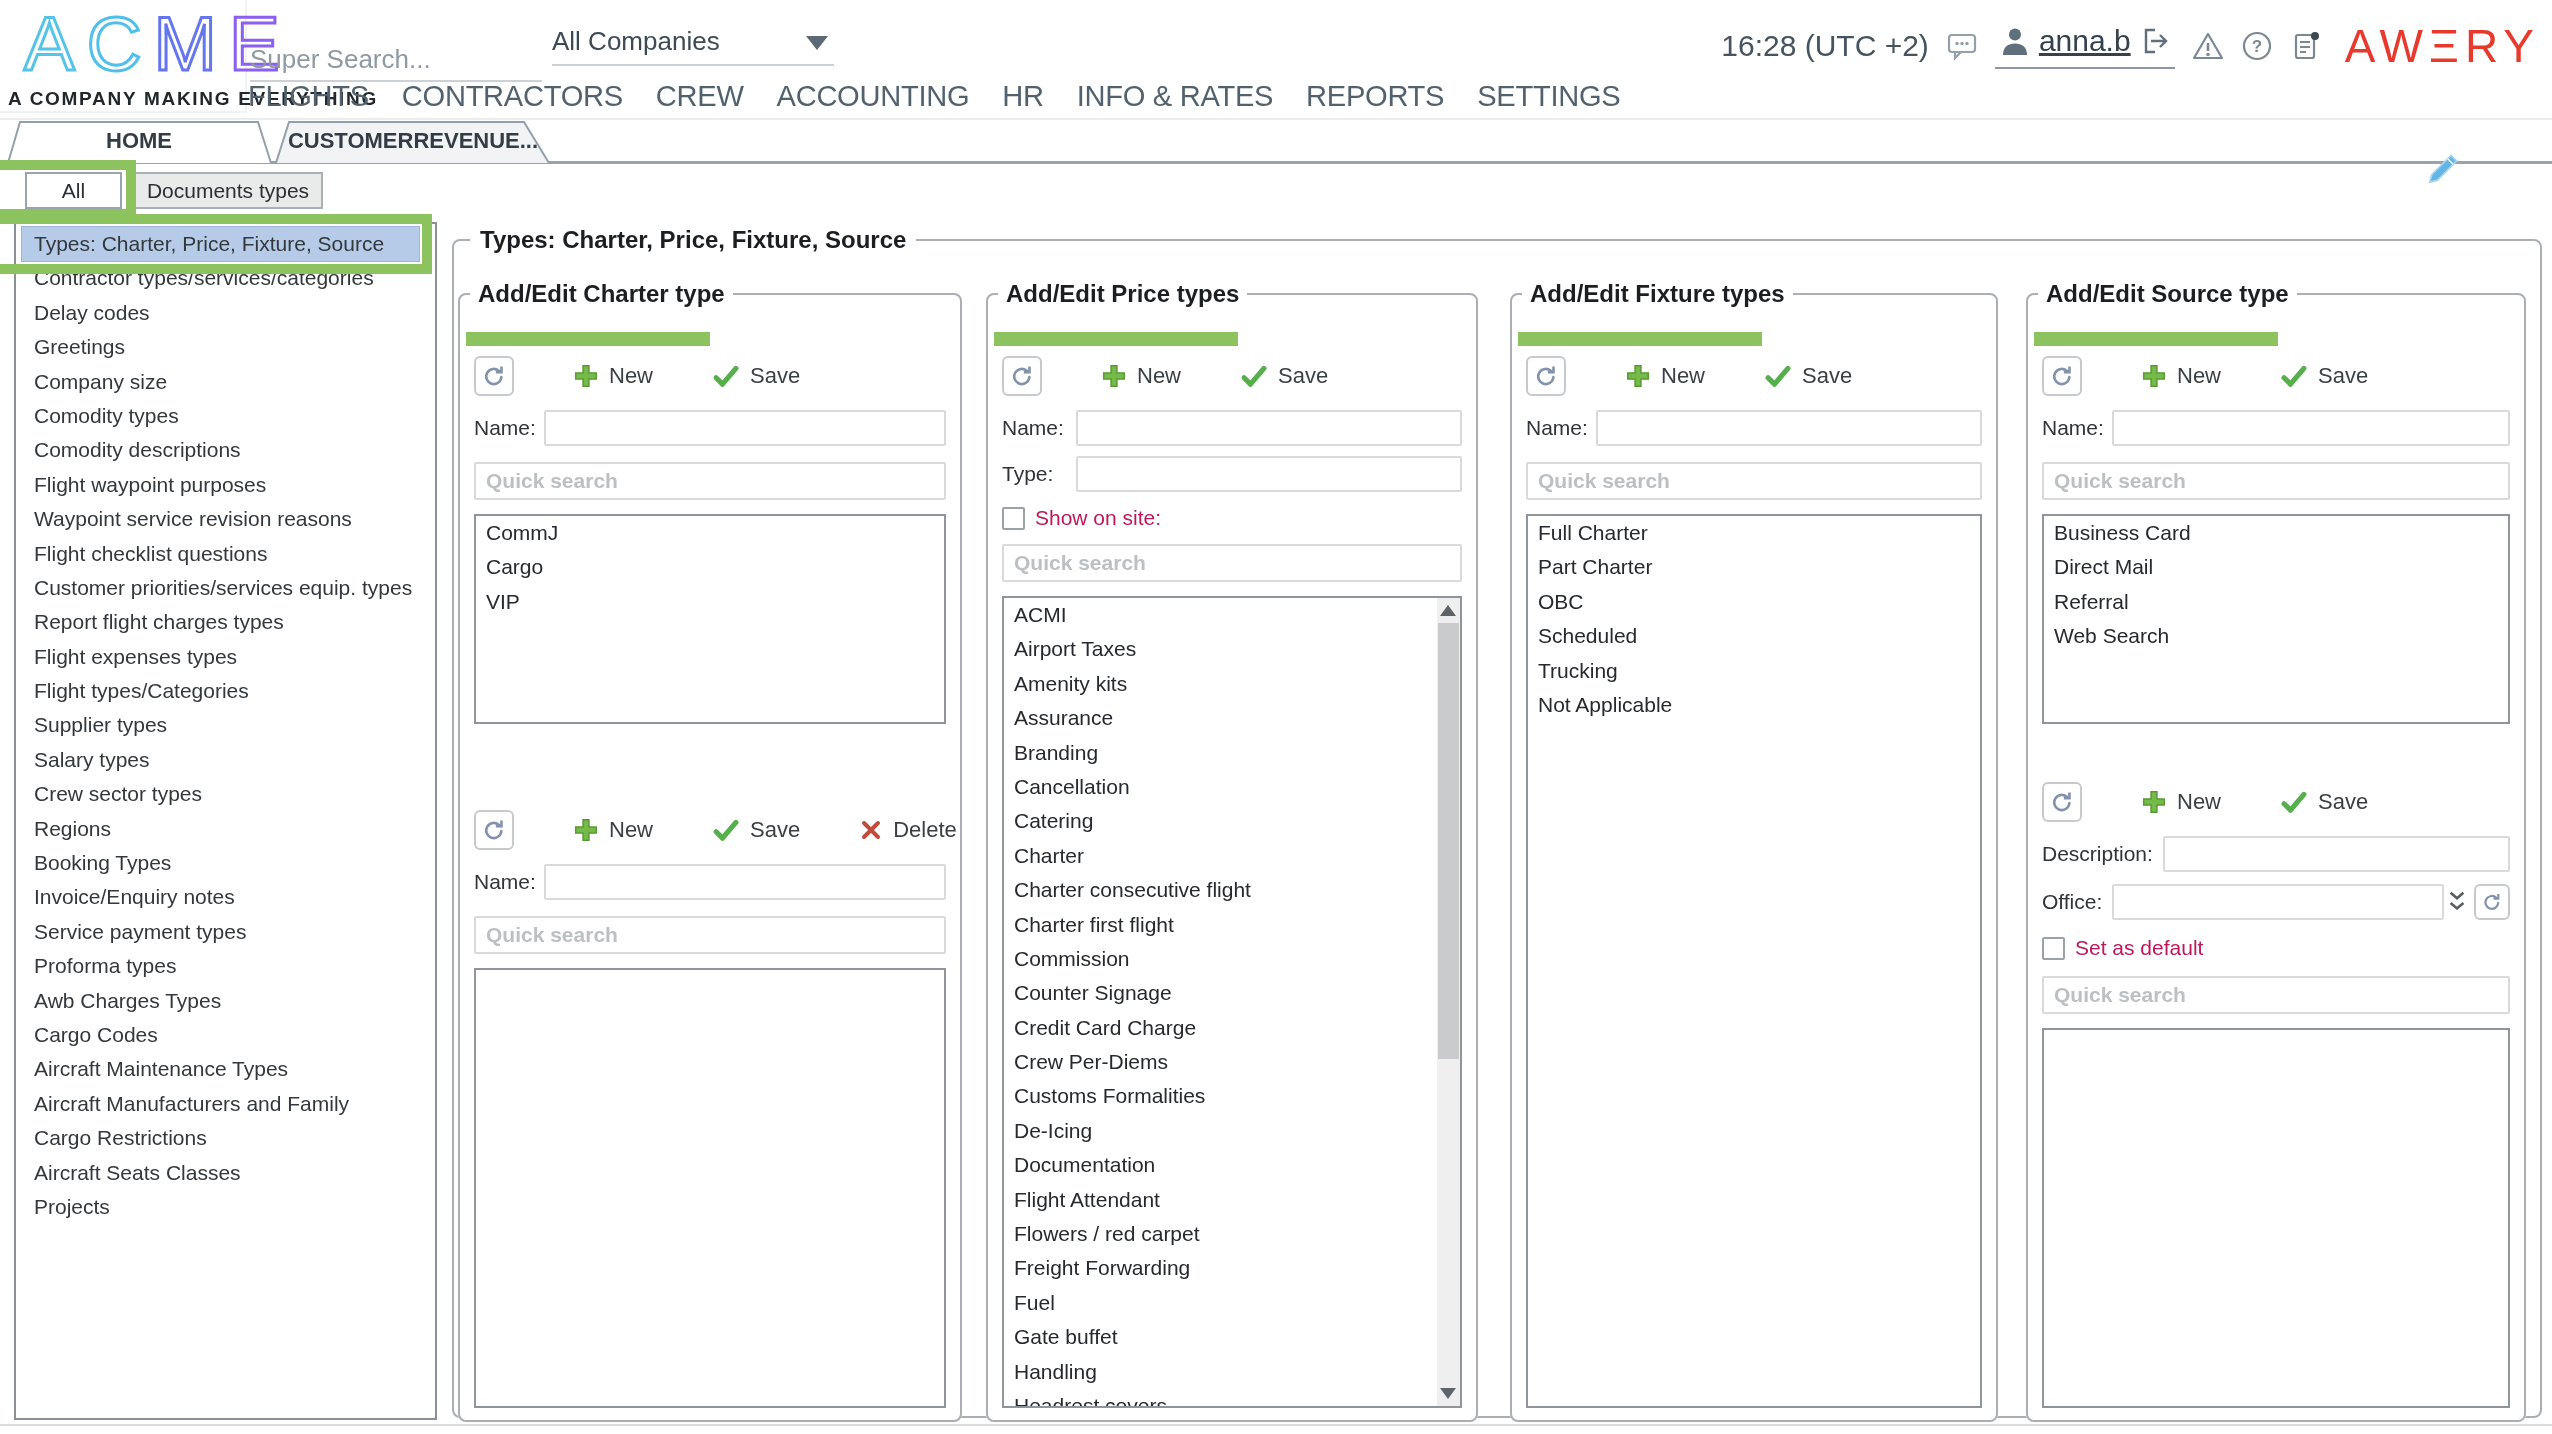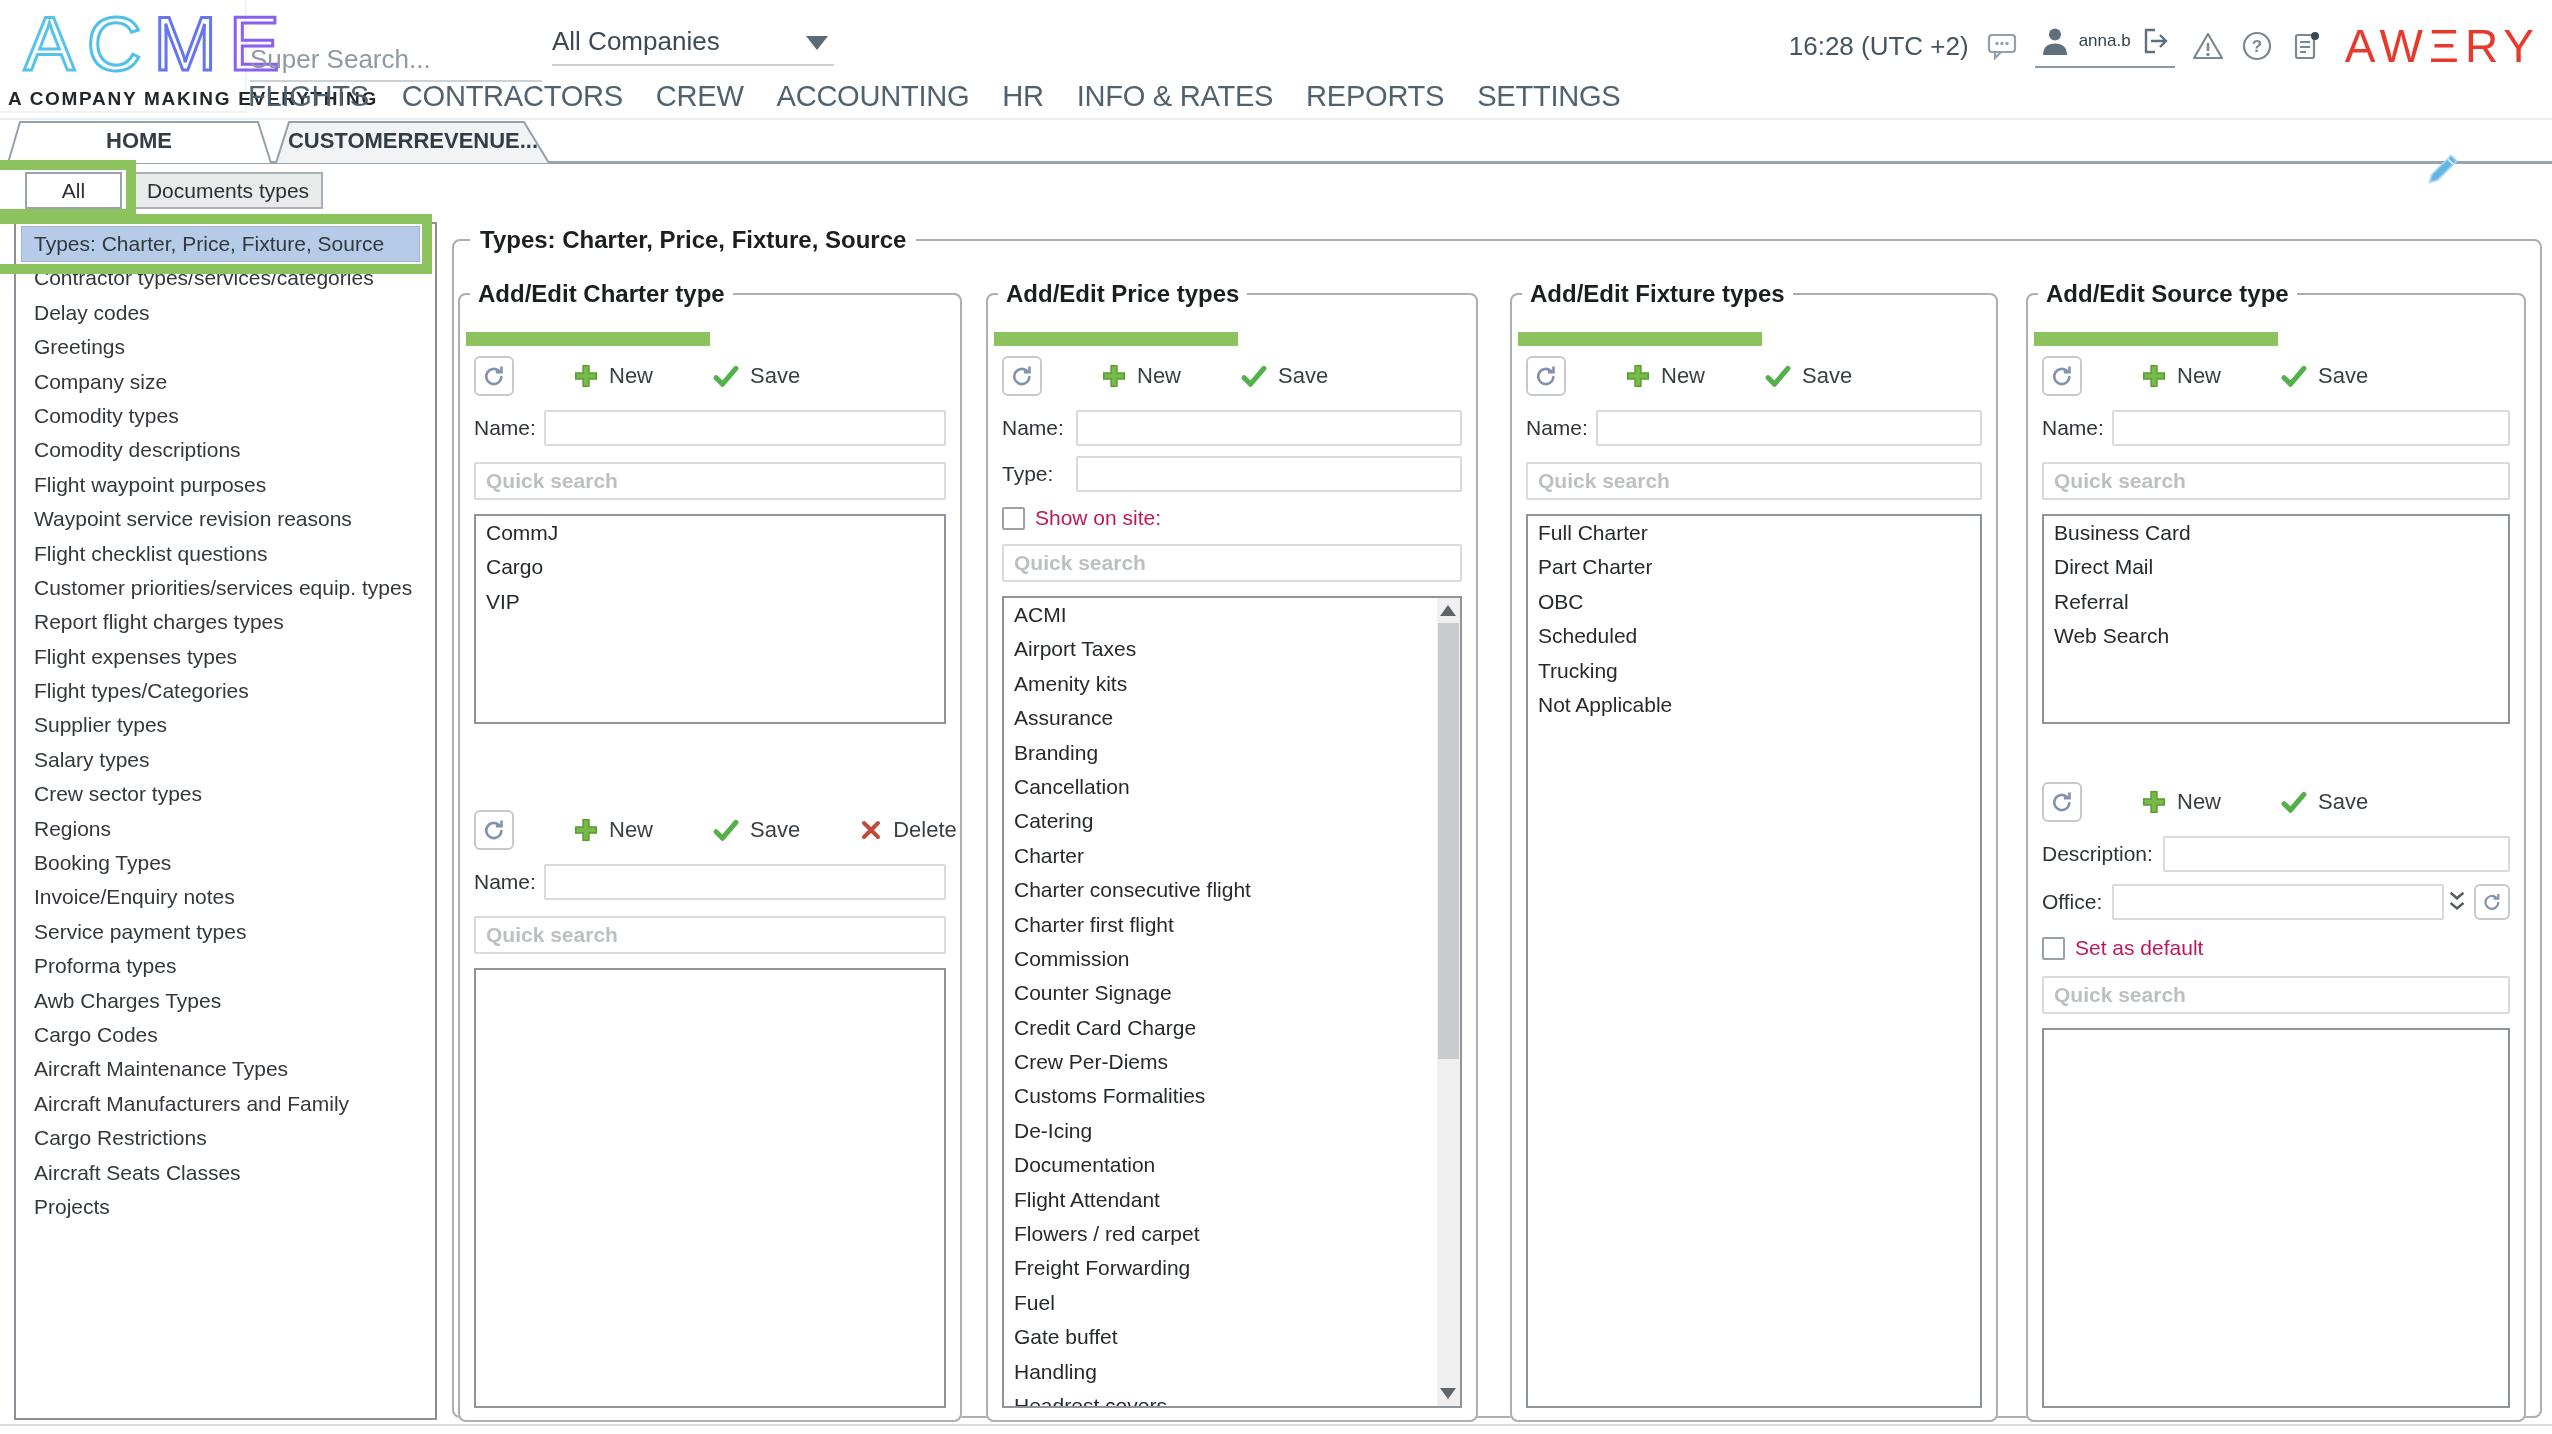--- a/index.html
+++ b/index.html
@@ -20,24 +20,24 @@
 
   .super-search { position:absolute; left:250px; top:22px; width:292px; height:44px; border:none; outline:none; border-bottom:2px solid #ccd1d5; font-size:26px; color:#424f59; font-family:"Liberation Sans",sans-serif; background:transparent;margin-top:16px; }
   .super-search::placeholder { color:#8e99a1; }
   .company-select { position:absolute; left:552px; top:22px; width:282px; height:44px; border-bottom:2px solid #ccd1d5; font-size:26px; color:#3d4a55; line-height:38px; cursor:pointer; }
   .caret-down { position:absolute; right:6px; top:14px; width:0; height:0; border-left:11px solid transparent; border-right:11px solid transparent; border-top:14px solid #5b6a74; }
 
   .nav { position:absolute; left:248px; top:74px; height:44px; display:flex; align-items:center; gap:34px; transform:scaleX(.97); transform-origin:left center; }
   .nav-item { font-size:30px; letter-spacing:-0.3px; color:#51626e; white-space:nowrap; cursor:pointer; }
 
   .header-right { position:absolute; right:12px; top:16px; height:60px; display:flex; align-items:center; gap:17px; }
-  .time-text { font-size:26px; color:#45545f; white-space:nowrap; }
+  .time-text { font-size:30px; color:#45545f; white-space:nowrap; }
   .hicon { width:32px; height:32px; display:block; }
   .user-block { display:flex; align-items:center; gap:8px; border-bottom:2px solid #8d98a1; padding:0 4px 9px 4px; }
-  .username { font-size:17px; color:#34424d; }
+  .username { font-size:30px; color:#34424d;text-decoration:underline; }
   .brand { font-size:46px; font-weight:300; letter-spacing:6px; color:#e8392d; white-space:nowrap; margin-left:6px; }
 
   
   .tab-base-line { position:absolute; left:0; top:161px; width:2552px; height:3px; background:#98a4ad; }
   .tabs-svg { position:absolute; left:0; top:120px; }
   .tab-label { position:absolute; top:128px; font-size:22px; font-weight:700; color:#333c44; text-align:center; cursor:pointer; }
   .tab-label.home { left:8px; width:262px; }
   .tab-label.active { left:278px; width:270px; }
 
   .subtab { position:absolute; top:172px; height:37px; font-size:21px; color:#2b2f33; text-align:center; line-height:33px; cursor:pointer; }

